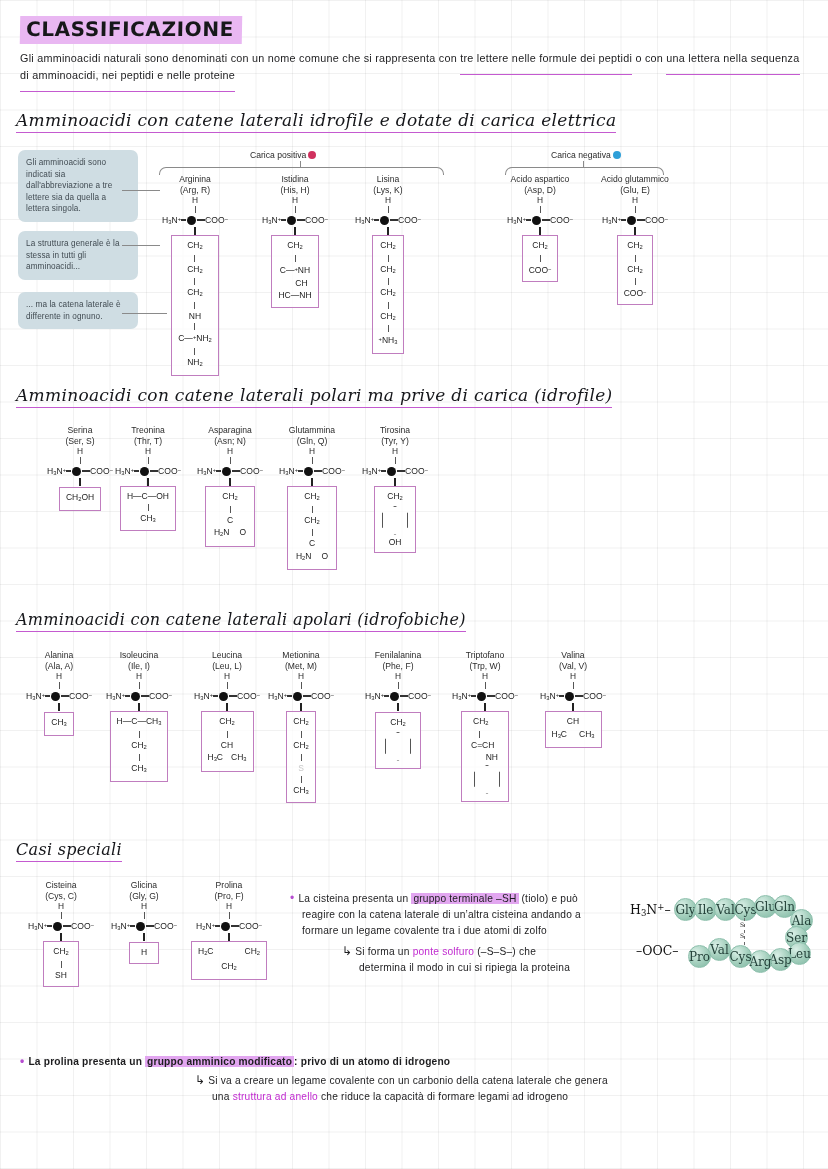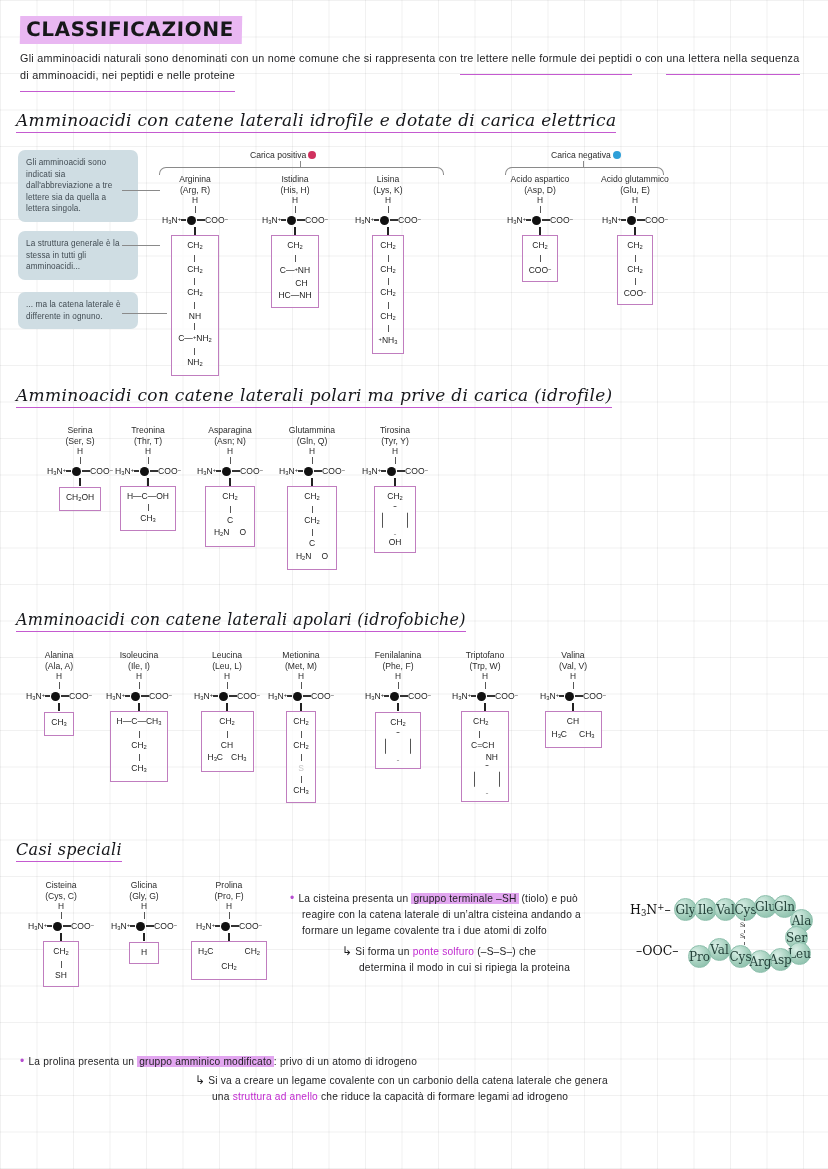--- a/index.html
+++ b/index.html
@@ -623,21 +623,21 @@
     <div class="bead" style="left:99px;top:57px;">Cys</div>
     <div class="bead" style="left:78px;top:50px;">Val</div>
     <div class="bead" style="left:58px;top:57px;">Pro</div>
 
     <div class="ssline" style="left:114px;top:30px;height:28px;"></div>
     <div class="sslab" style="left:110px;top:33px;">S</div>
     <div class="sslab" style="left:110px;top:44px;">S</div>
   </div>
 
 
-  <div class="note" style="left:20px;top:1053px;width:790px;">
+  <div class="note" style="left:20px;top:1053px;width:790px;font-weight:bold;">
     <span class="bul">•</span><span>La prolina presenta un </span><span class="hl">gruppo amminico modificato</span><span>: privo di un atomo di idrogeno</span>
   </div>
 
   <div class="note" style="left:195px;top:1072px;width:600px;">
     <span class="arrow">↳</span>
     <span>Si va a creare un legame covalente con un carbonio della catena laterale che genera</span><br>
     <span style="margin-left:17px;">una </span><span class="mag">struttura ad anello</span><span> che riduce la capacità di formare legami ad idrogeno</span>
   </div>
 
 </div>

